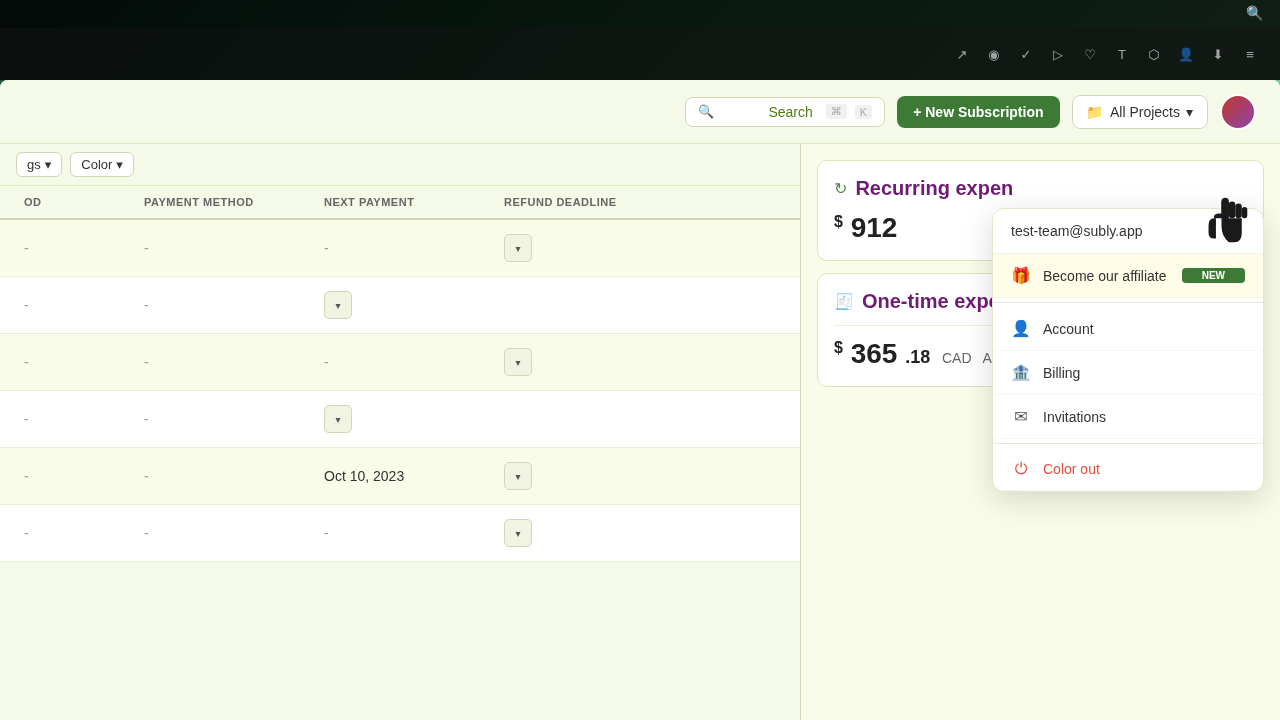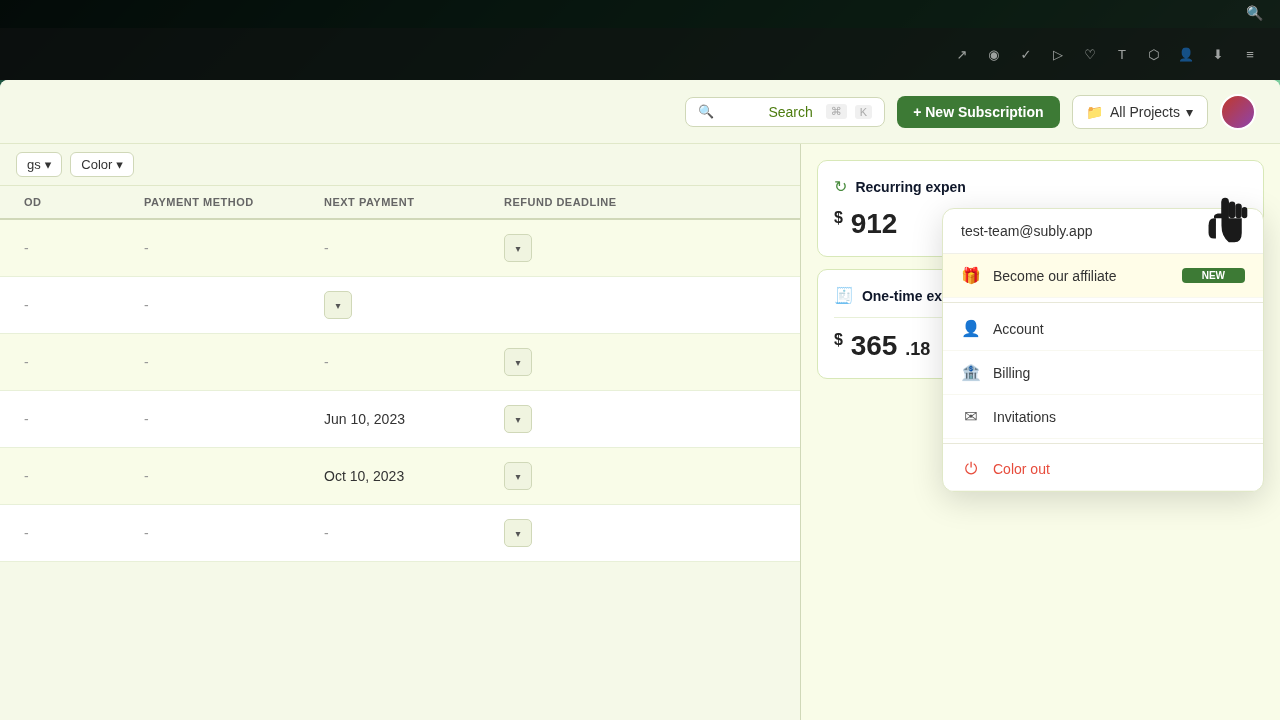--- a/index.html
+++ b/index.html
@@ -220,23 +220,23 @@
       border-radius: 10px;
       padding: 16px;
     }
     .expense-card-header {
       display: flex;
       align-items: center;
       gap: 8px;
       margin-bottom: 12px;
     }
     .expense-card-title {
-      font-size: 14px;
+      font-size: 20px;
       font-weight: 600;
-      color: #0f172a;
+      color: #701a75;
     }
     .expense-card-icon { color: #4a8c3f; font-size: 16px; }
     .expense-amount {
       font-size: 28px;
       font-weight: 700;
       color: #222;
     }
     .expense-amount sup { font-size: 16px; vertical-align: super; }
     .expense-amount .cents { font-size: 18px; }
     .expense-amount .currency { font-size: 14px; color: #666; font-weight: 400; margin-left: 4px; }
@@ -253,21 +253,21 @@
       border-radius: 4px;
       padding: 2px 6px;
       margin-left: auto;
     }
 
     
     .dropdown-menu {
       position: absolute;
       top: 64px;
       right: 16px;
-      width: 322px;
+      width: 272px;
       background: #fff;
       border: 1px solid #e0e8c8;
       border-radius: 12px;
       box-shadow: 0 8px 32px rgba(0,0,0,0.15);
       z-index: 100;
       overflow: hidden;
     }
     .dropdown-email {
       padding: 14px 18px;
       font-size: 14px;
@@ -434,21 +434,20 @@
           <div class="table-cell dash">-</div>
           <div class="table-cell dash">-</div>
           <div class="table-cell">
             <div class="dropdown-arrow">▾</div>
           </div>
         </div>
 
         <div class="table-row">
           <div class="table-cell dash">-</div>
           <div class="table-cell dash">-</div>
-          <div class="table-cell">Jun 10, 2023</div>
           <div class="table-cell">
             <div class="dropdown-arrow">▾</div>
           </div>
         </div>
 
         <div class="table-row">
           <div class="table-cell dash">-</div>
           <div class="table-cell dash">-</div>
           <div class="table-cell">Oct 10, 2023</div>
           <div class="table-cell">

